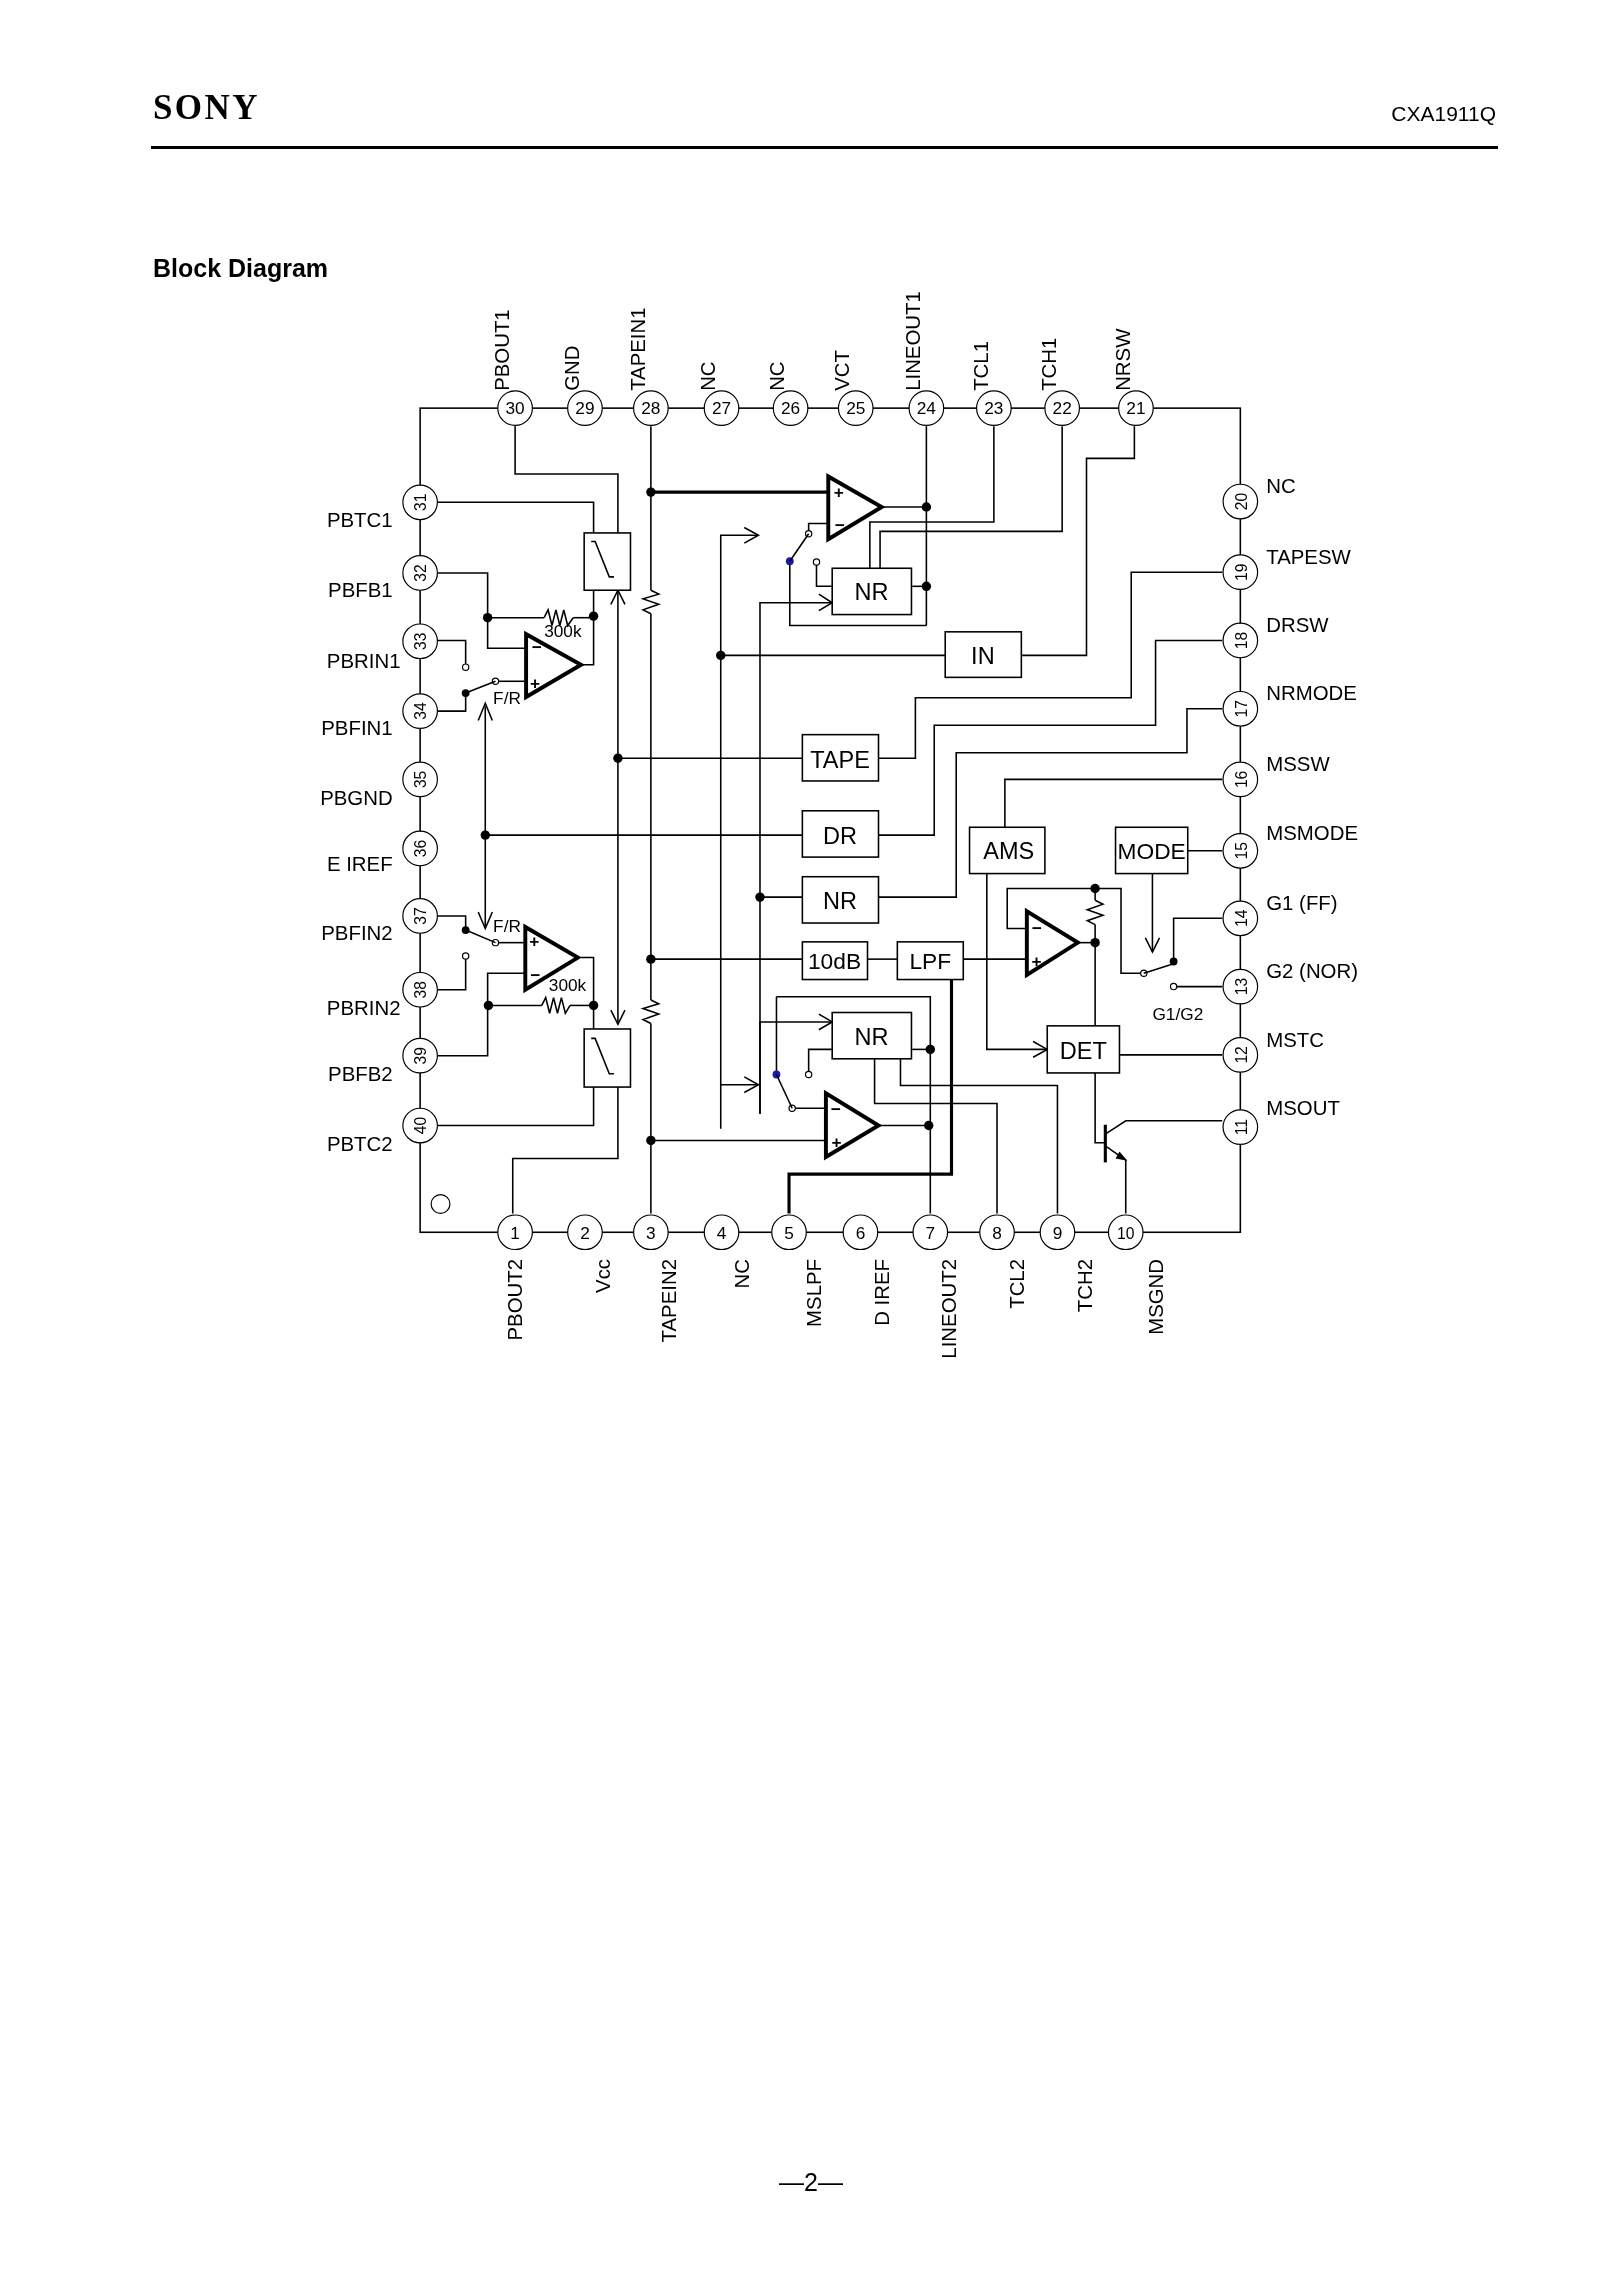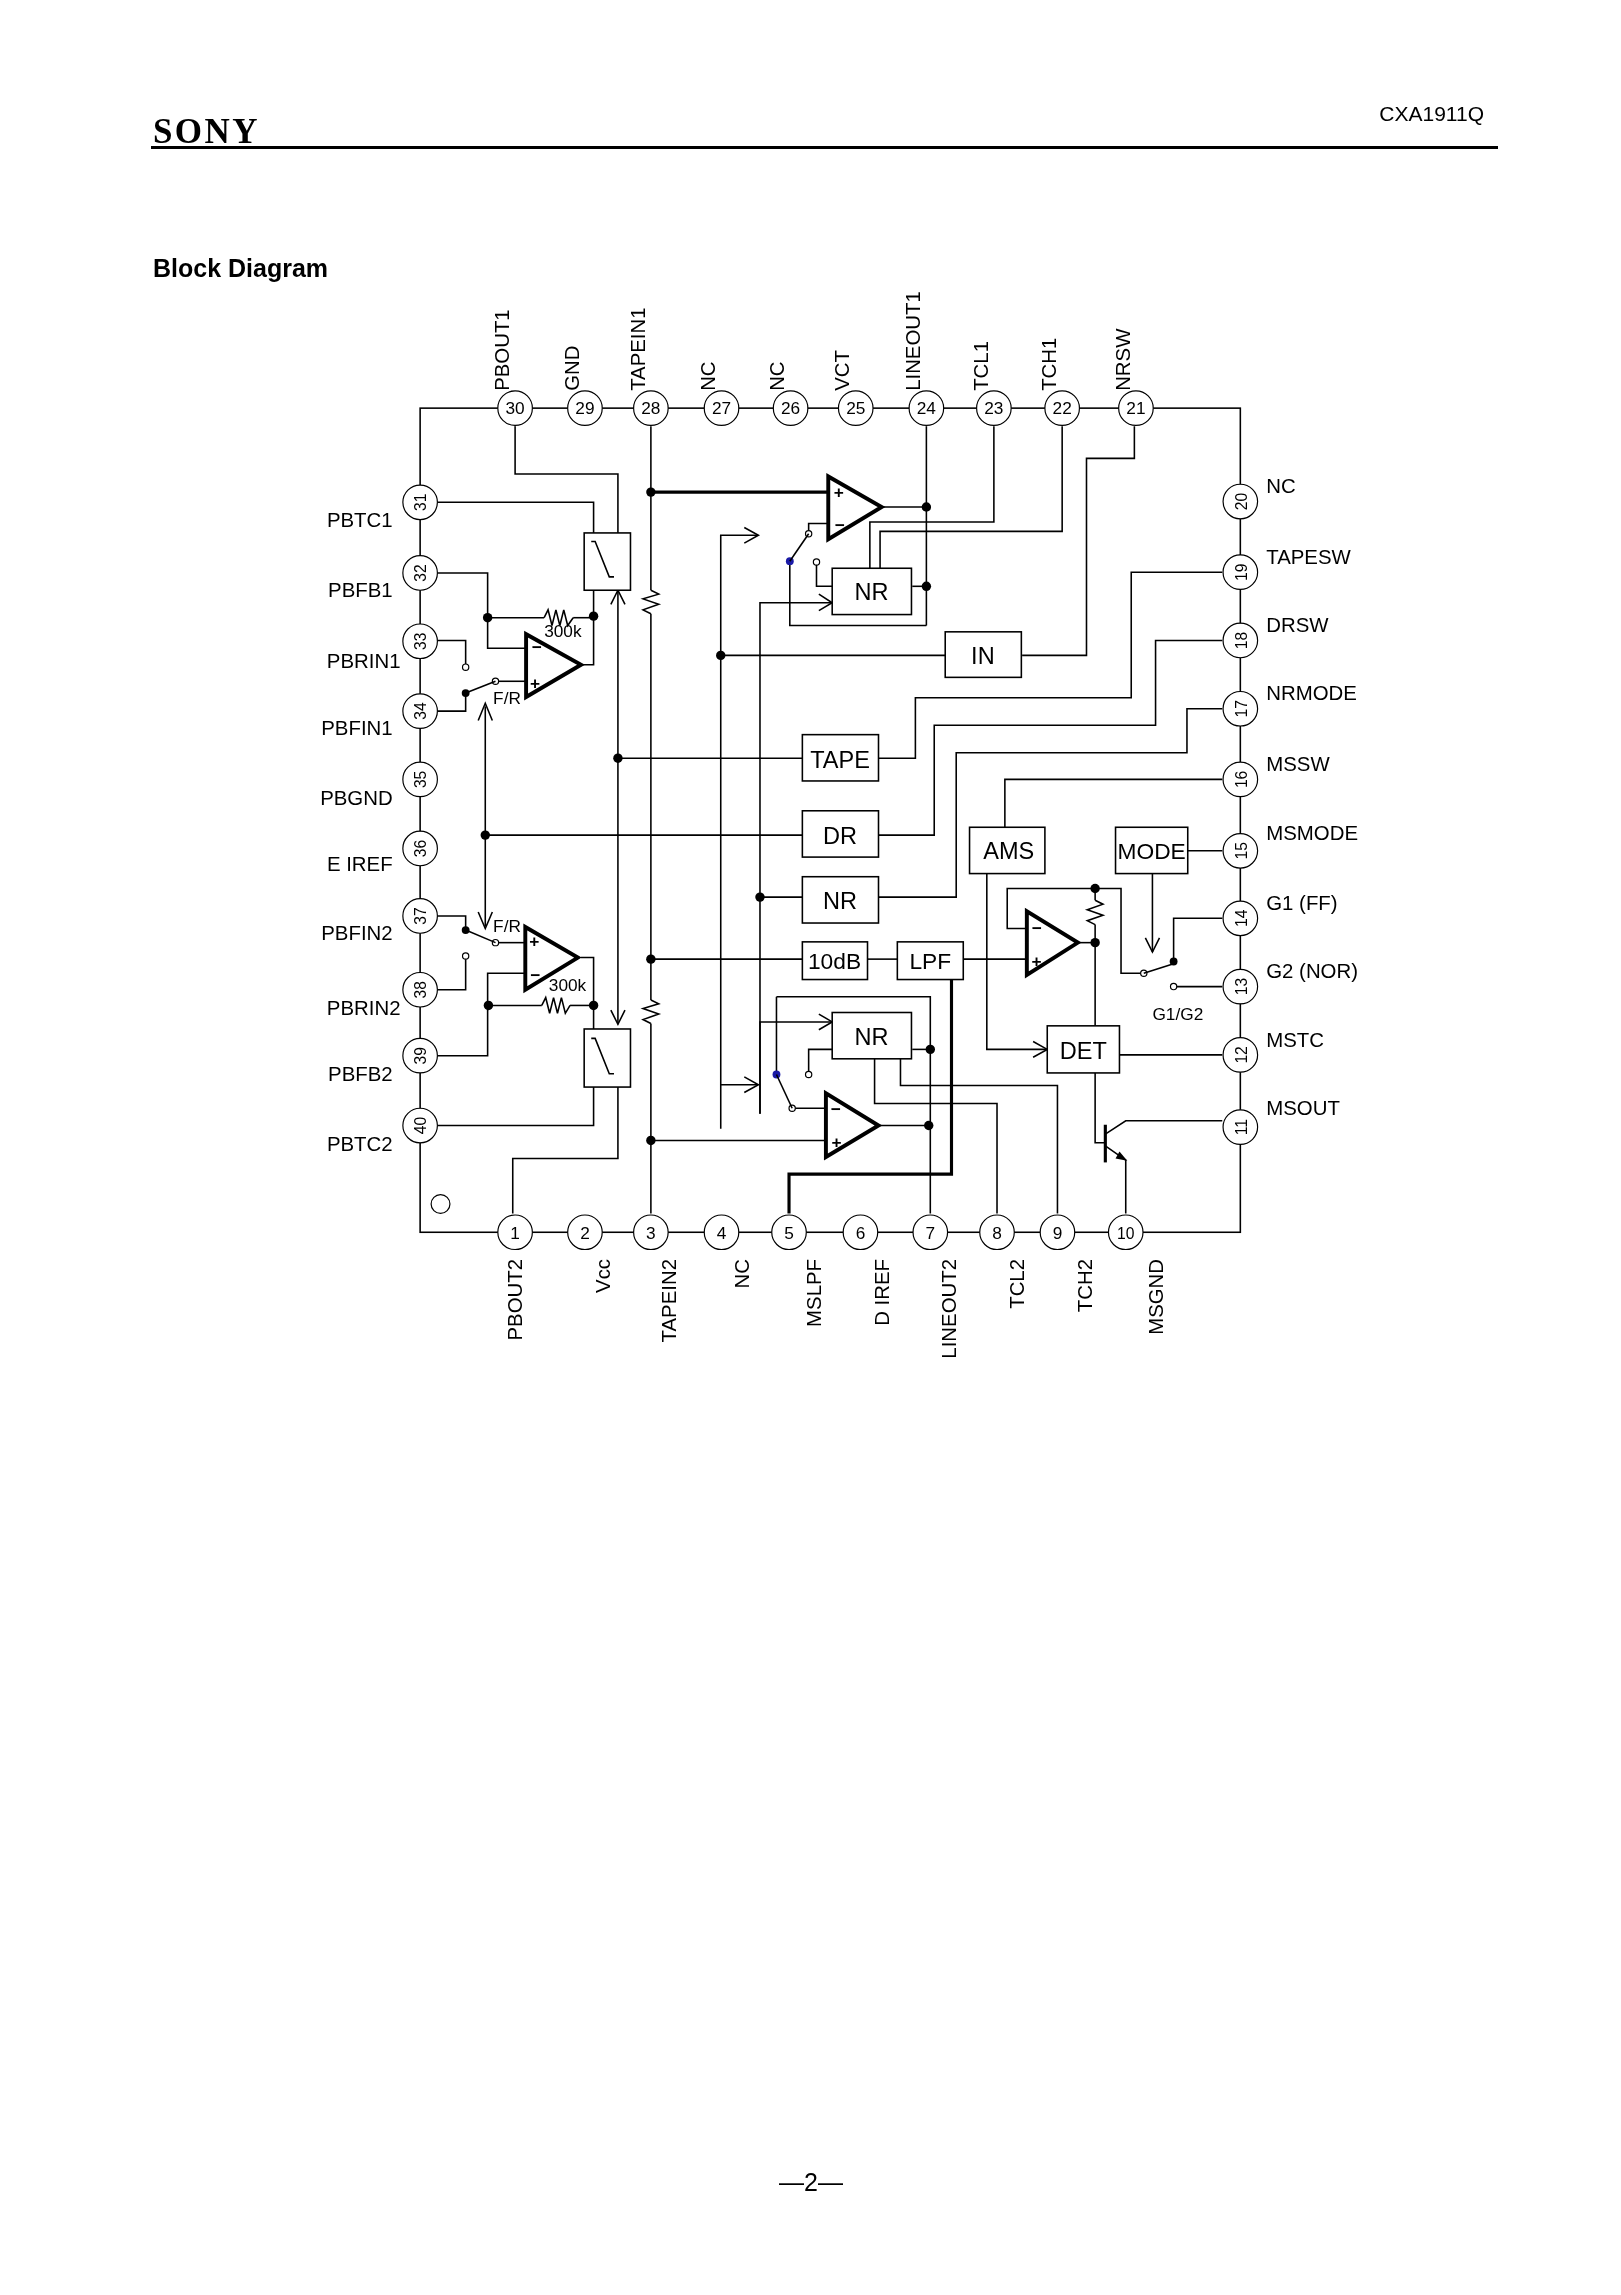--- a/index.html
+++ b/index.html
@@ -1,18 +1,18 @@
 <!DOCTYPE html>
 <html style="font-size:12.6px"><head>
 <meta charset="utf-8">
 <style>
   html, body { margin:0; padding:0; background:#ffffff; }
   body { width:1622px; height:2295px; position:relative; overflow:hidden; font-family:"Liberation Sans", sans-serif; color:#000; }
-  .logo { position:absolute; left:153px; top:88px; font-family:"Liberation Serif", serif; font-weight:bold; font-size:35px; letter-spacing:2.4px;margin-top:24px; }
-  .partno { position:absolute; right:138px; top:102px; font-size:21px; }
+  .logo { position:absolute; left:153px; top:88px; font-family:"Liberation Serif", serif; font-weight:bold; font-size:35px; letter-spacing:2.4px; }
+  .partno { position:absolute; right:126px; top:102px; font-size:21px; }
   .rule { position:absolute; left:151px; top:146px; width:1347px; height:3.1px; background:#000; }
   .section-title { position:absolute; left:153px; top:214px; font-size:25px; font-weight:bold;margin-top:40px; }
   .page-num { position:absolute; left:0; width:1622px; top:2168px; text-align:center; font-size:25px; }
   svg#diagram { position:absolute; left:0; top:0; }
   svg text { font-family:"Liberation Sans", sans-serif; fill:#000; }
   .pin-circle { fill:#fff; stroke:#000; stroke-width:1.5; }
   .wire { stroke:#000; stroke-width:2; fill:none; }
   .thick { stroke:#000; stroke-width:4; fill:none; }
   .box { fill:#fff; stroke:#000; stroke-width:2; }
   .amp { fill:#fff; stroke:#000; stroke-width:5; }

